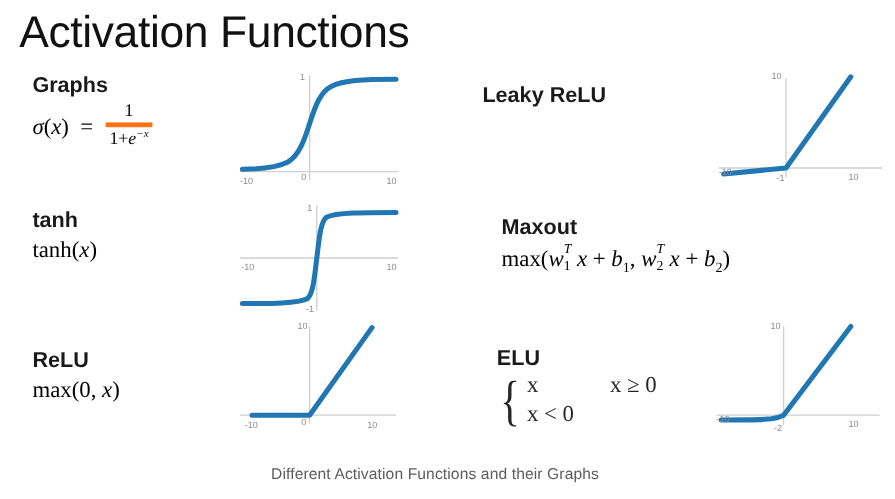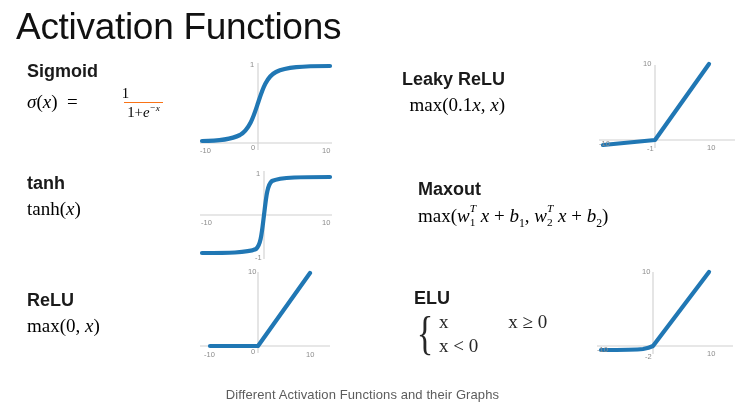--- a/index.html
+++ b/index.html
@@ -63,21 +63,21 @@
   
   .frac {
     display: inline-block;
     vertical-align: -0.55em;
     text-align: center;
     font-size: 0.78em;
     line-height: 1.12;
     margin: 0 1px;
   }
   .frac .num { display: block; padding: 0 3px; }
-  .frac .den { display: block; padding: 0 3px; border-top: 1px solid #f97316; margin-left: 36px; }
+  .frac .den { display: block; padding: 0 3px; border-top: 4px solid #f97316; }
 
   sup.tsup {
     font-size: 0.62em;
     vertical-align: super;
     font-style: italic;
   }
   sub.tsub {
     font-size: 0.62em;
     vertical-align: sub;
     font-style: normal;
@@ -161,21 +161,21 @@
   }
 </style>
 </head>
 <body>
 
 <div id="slide">
 
   <div class="slide-title">Activation Functions</div>
 
   <div class="fn-block" style="left:27px; top:60px;">
-    <div class="fn-name">Sigmoid</div>
+    <div class="fn-name">Graphs</div>
     <div class="fn-formula">
       <span class="mi">σ</span><span class="op">(</span><span class="mi">x</span><span class="op">)</span>
       <span class="op">&nbsp;=&nbsp;</span>
       <span class="frac">
         <span class="num">1</span>
         <span class="den">1+<span class="mi">e</span><sup class="tsup">−x</sup></span>
       </span>
     </div>
   </div>
 
@@ -224,23 +224,20 @@
       <path class="curve" d="M20,88 L68,88 L120,15"></path>
       <text class="tick-label" x="14" y="99">-10</text>
       <text class="tick-label" x="116" y="99">10</text>
       <text class="tick-label" x="58" y="16">10</text>
       <text class="tick-label" x="61" y="96">0</text>
     </svg>
   </div>
 
   <div class="fn-block" style="left:402px; top:68px;text-align:right;">
     <div class="fn-name">Leaky ReLU</div>
-    <div class="fn-formula">
-      <span class="op">max(0.1</span><span class="mi">x</span><span class="op">,&nbsp;</span><span class="mi">x</span><span class="op">)</span>
-    </div>
   </div>
 
   <div class="plot" style="left:585px; top:50px;">
     <svg width="160" height="110" viewBox="0 0 160 110">
       <line class="axis-line" x1="14" y1="90" x2="150" y2="90"></line>
       <line class="axis-line" x1="70" y1="15" x2="70" y2="98"></line>
       <path class="curve" d="M18,95 L70,90 L124,14"></path>
       <text class="tick-label" x="14" y="96">-10</text>
       <text class="tick-label" x="122" y="100">10</text>
       <text class="tick-label" x="58" y="16">10</text>

